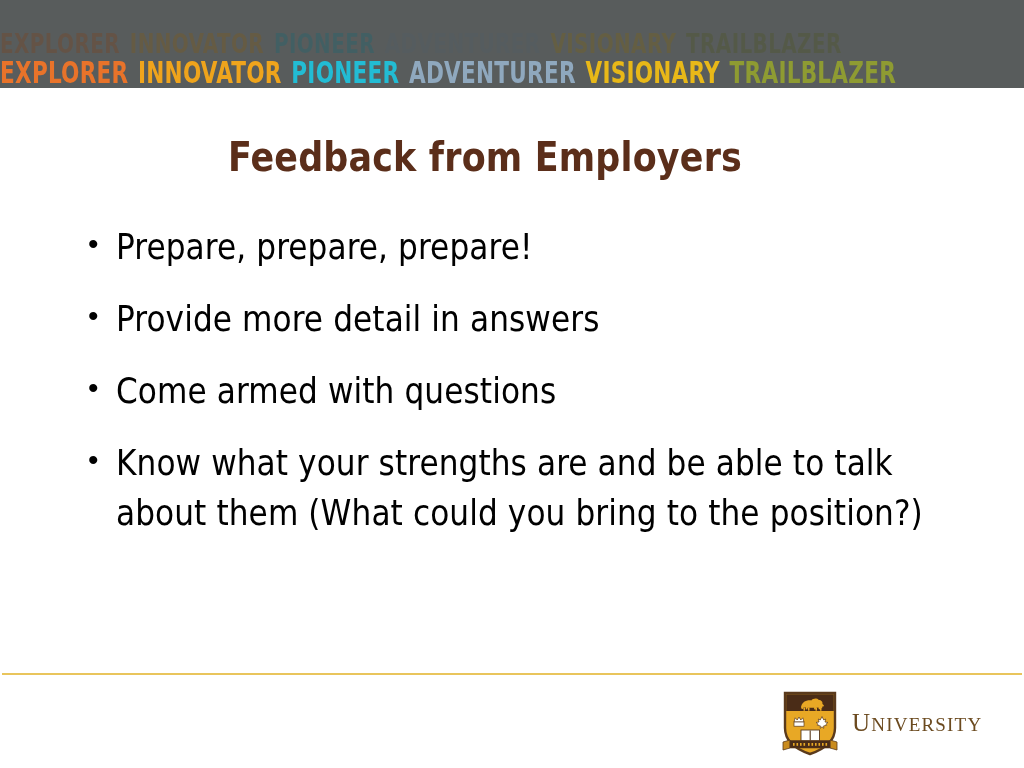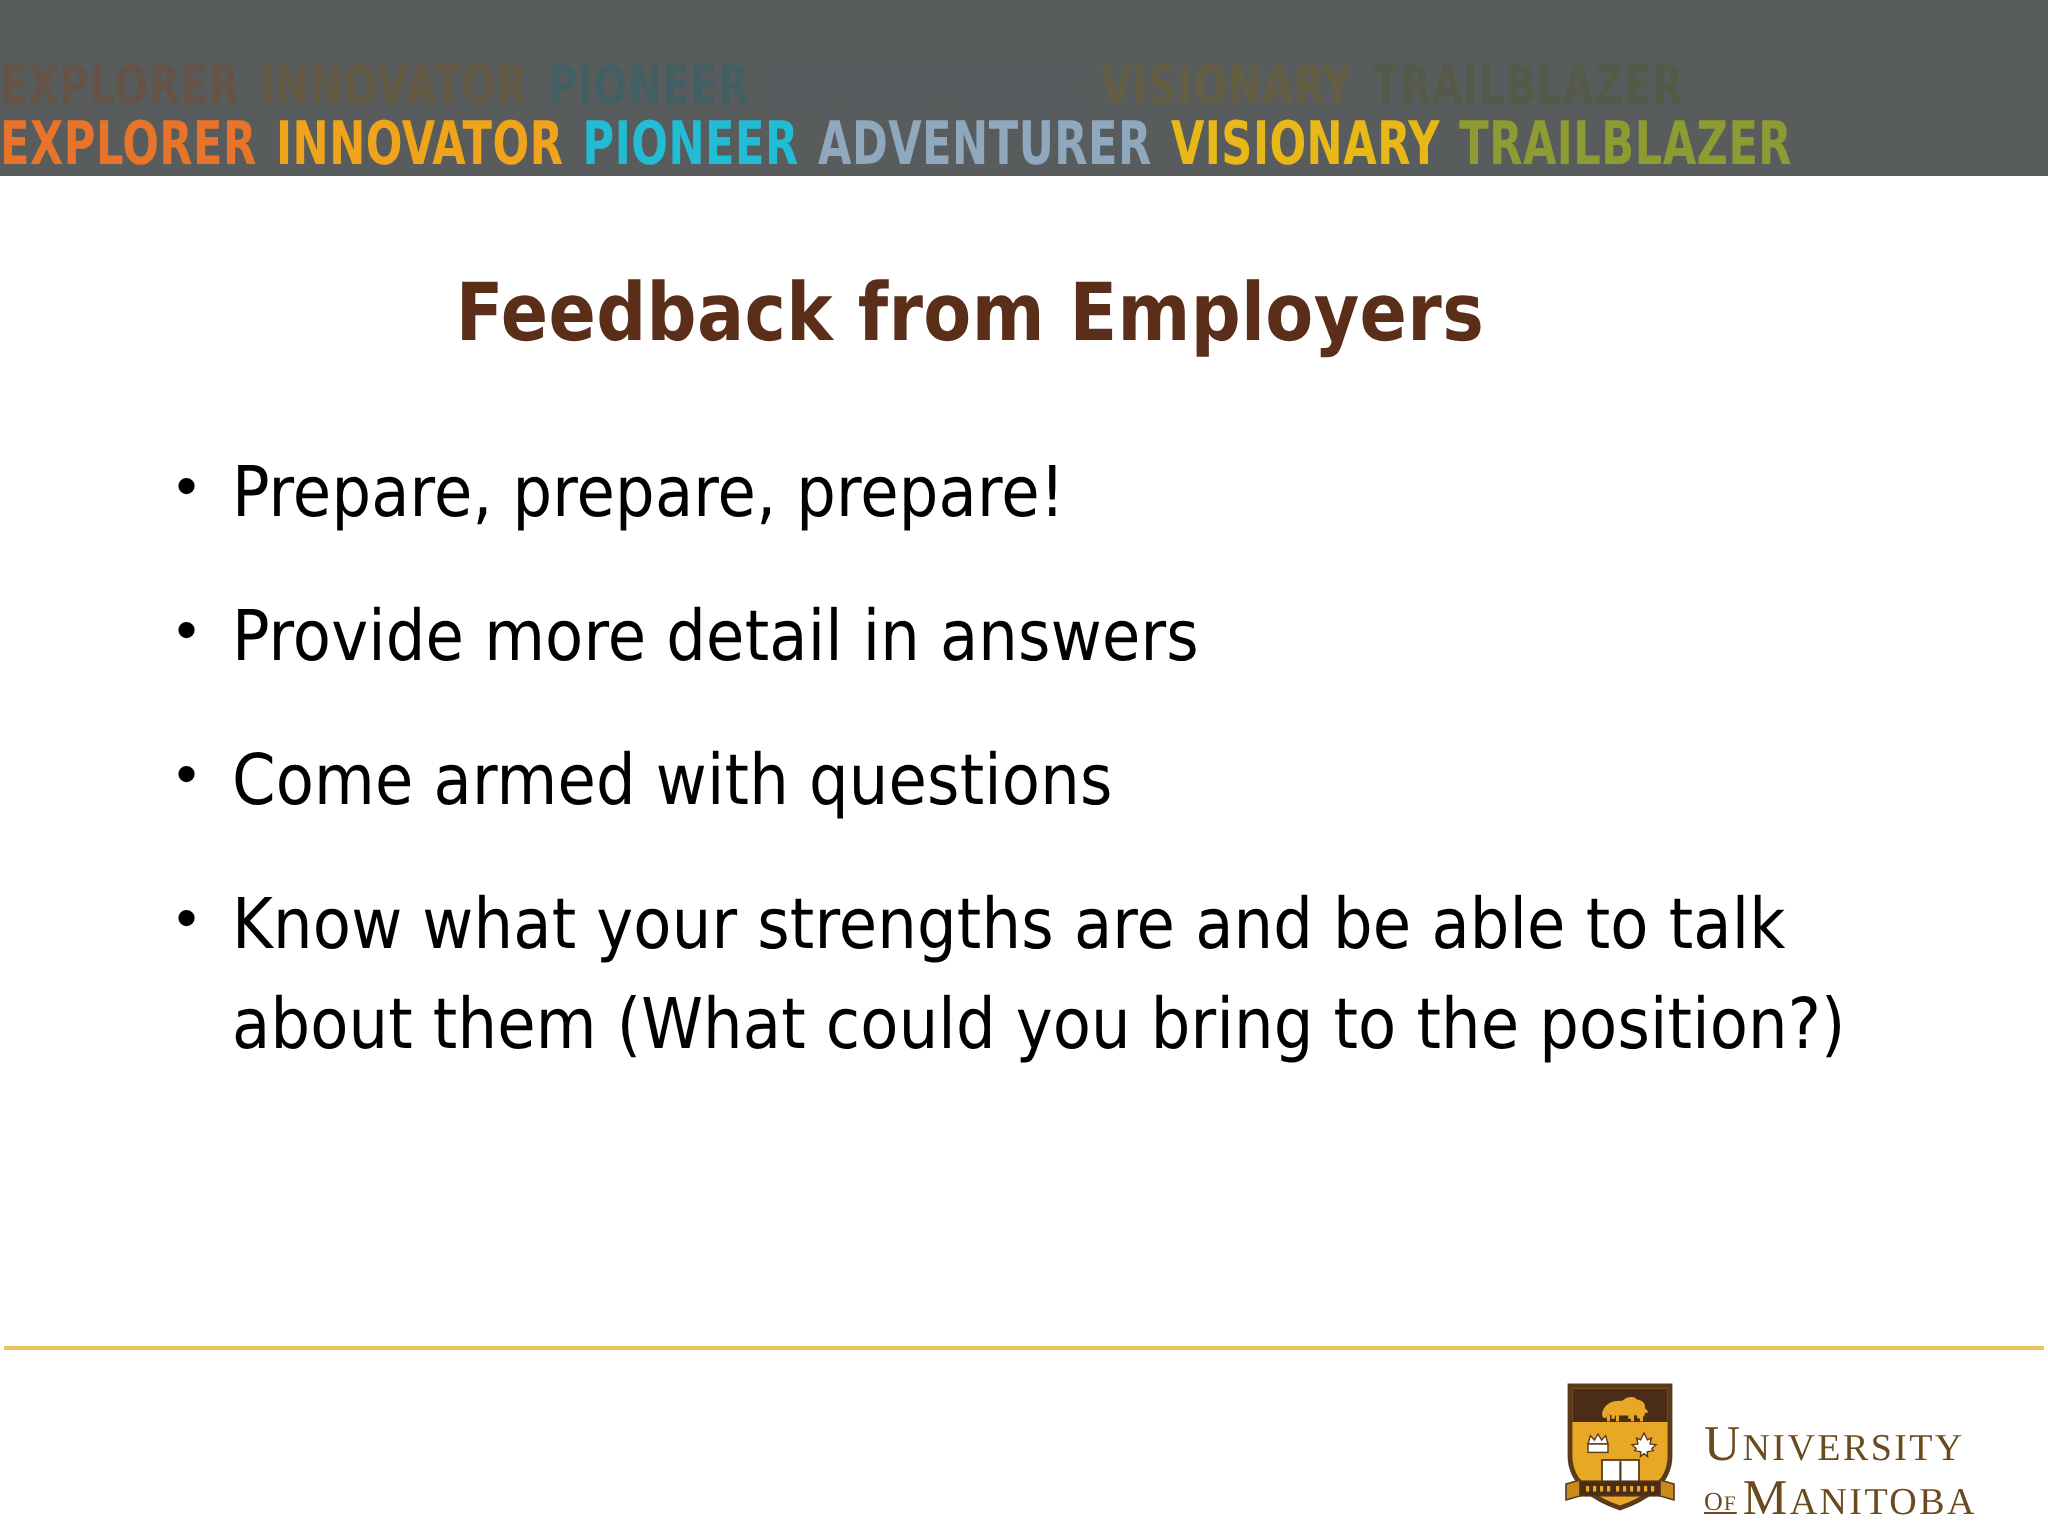--- a/index.html
+++ b/index.html
@@ -252,18 +252,17 @@
             <rect x="36.5" y="53" width="1.6" height="2.8"></rect>
             <rect x="40" y="53" width="1.6" height="2.8"></rect>
             <rect x="43.5" y="53" width="1.6" height="2.8"></rect>
           </g>
         </g>
       </svg>
     </div>
 
     <div id="wordmark" style="color: rgb(107, 74, 31);">
       <div class="wm-line1"><span class="smallcap-big">U</span><span class="smallcap-sm">NIVERSITY</span></div>
-      <div class="wm-line2"><span class="wm-of"><span>O</span><span style="font-size: 0.8em;">F</span></span><span class="smallcap-big">M</span><span class="smallcap-sm">ANITOBA</span></div>
     </div>
 
   </div>
 
 </div>
 
 </body></html>

